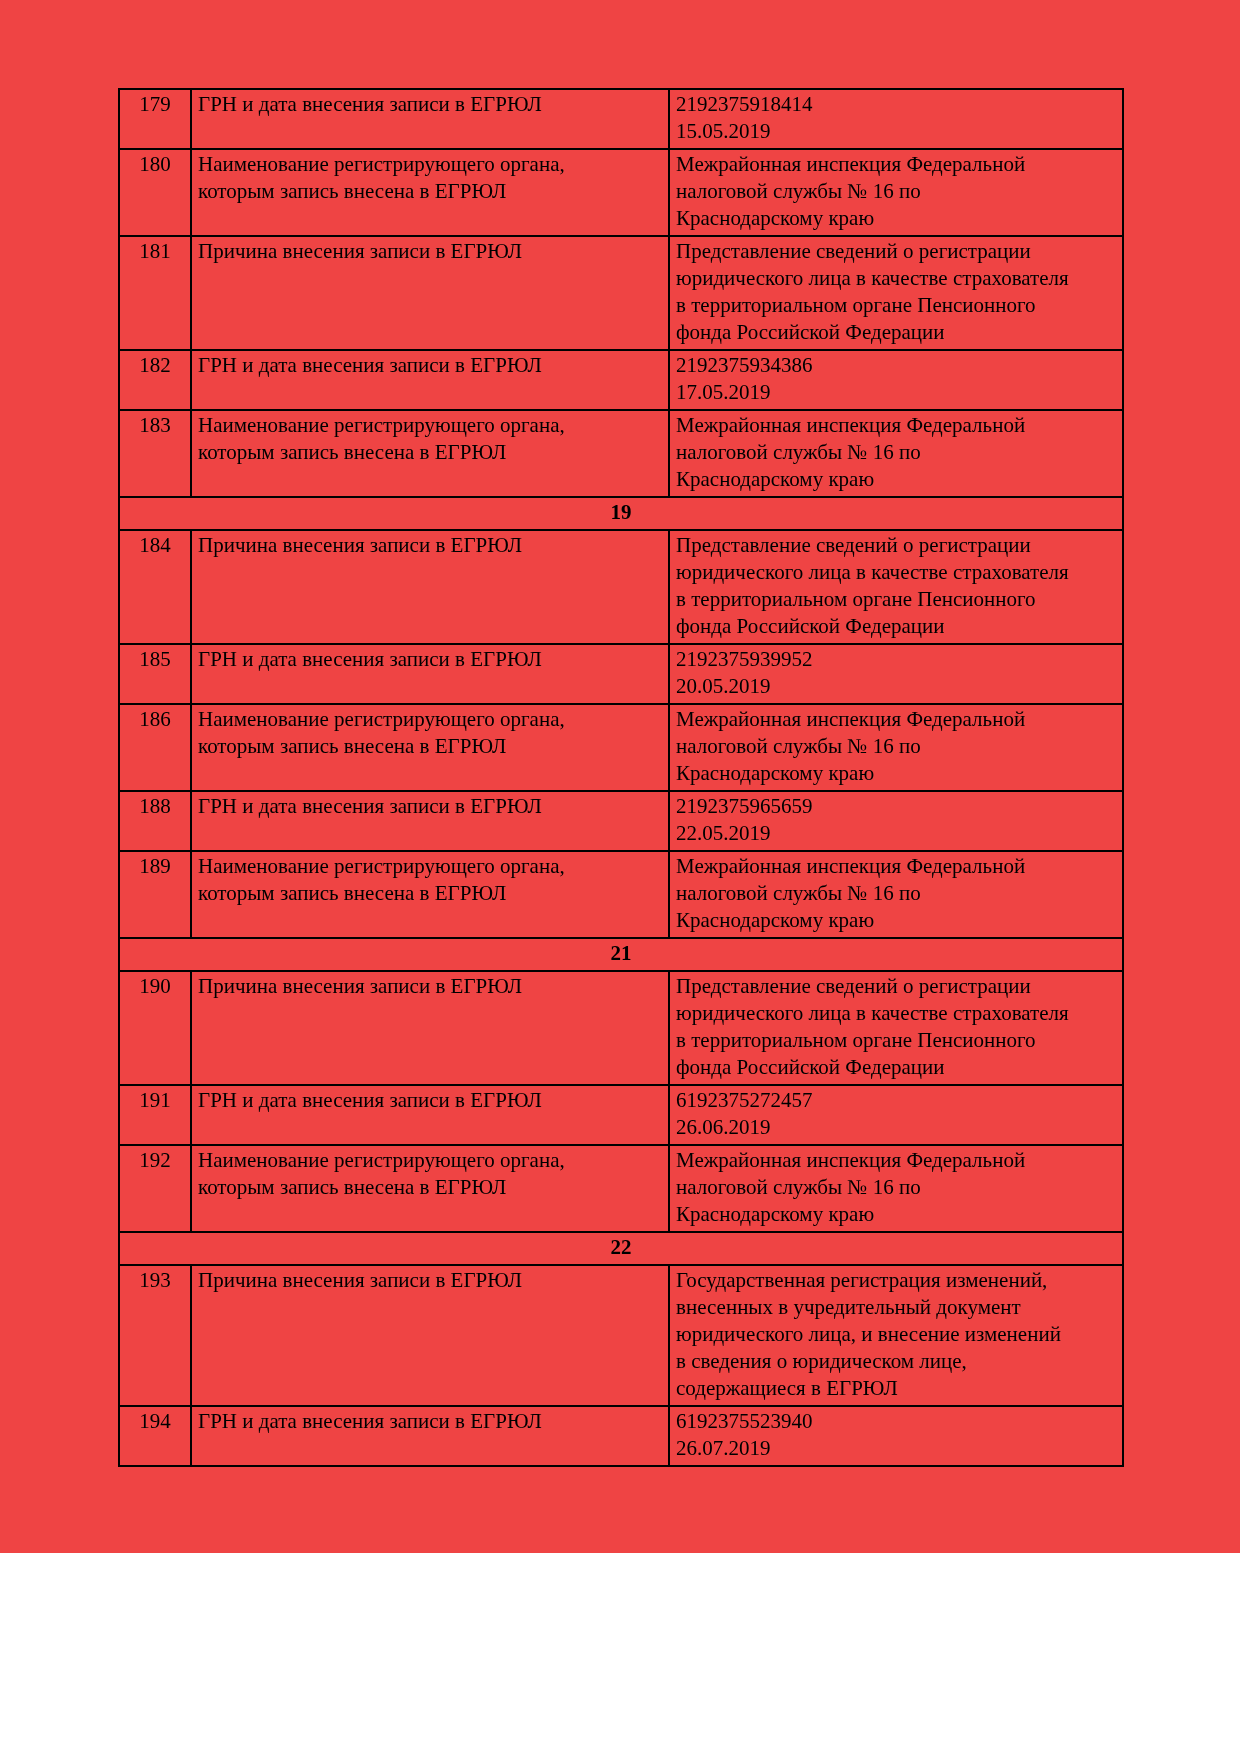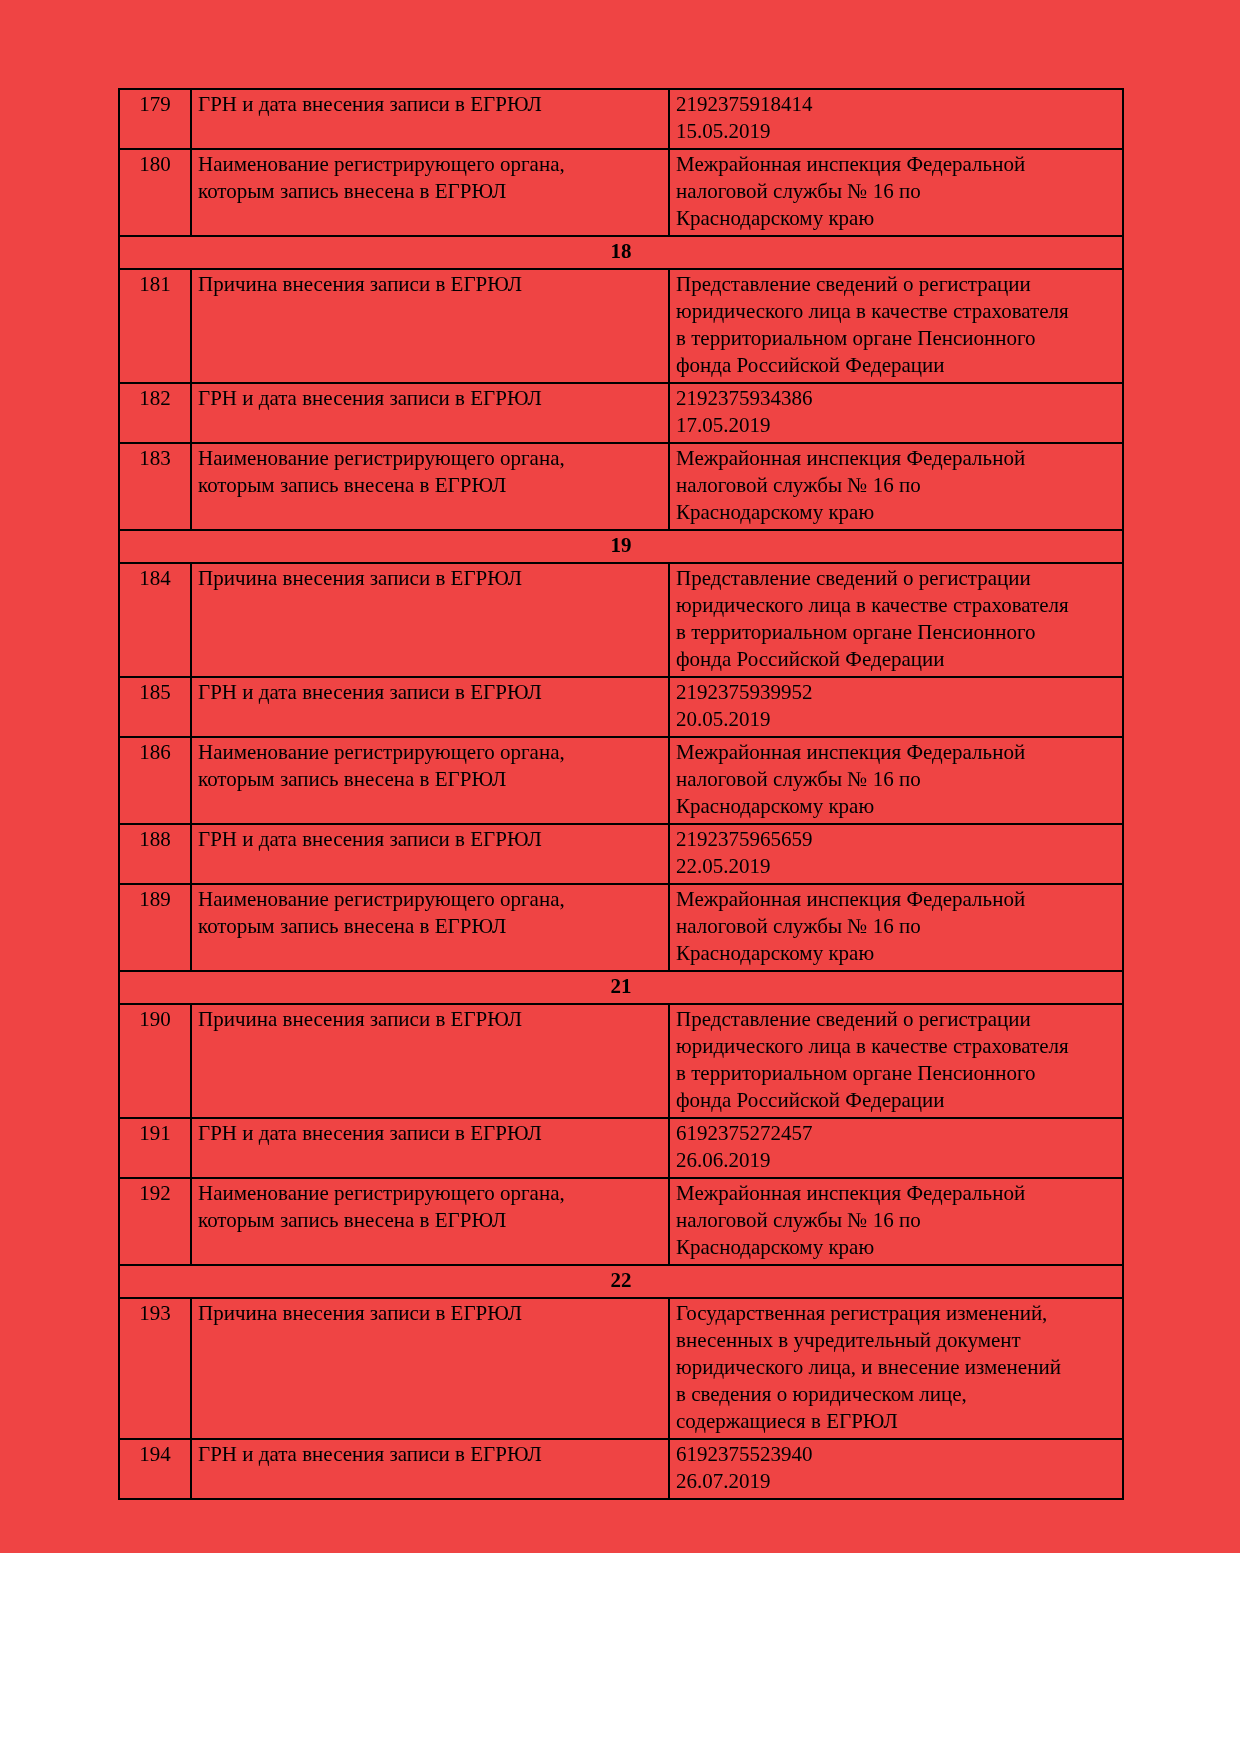--- a/index.html
+++ b/index.html
@@ -89,23 +89,20 @@
           </tr>
           <tr>
             <td class="num">180</td>
             <td class="label">Наименование регистрирующего органа,
 которым запись внесена в ЕГРЮЛ</td>
             <td class="value">Межрайонная инспекция Федеральной
 налоговой службы № 16 по
 Краснодарскому краю</td>
           </tr>
           <tr>
-            <td colspan="3" class="section">18</td>
-          </tr>
-          <tr>
             <td class="num">181</td>
             <td class="label">Причина внесения записи в ЕГРЮЛ</td>
             <td class="value">Представление сведений о регистрации
 юридического лица в качестве страхователя
 в территориальном органе Пенсионного
 фонда Российской Федерации</td>
           </tr>
           <tr>
             <td class="num">182</td>
             <td class="label">ГРН и дата внесения записи в ЕГРЮЛ</td>

